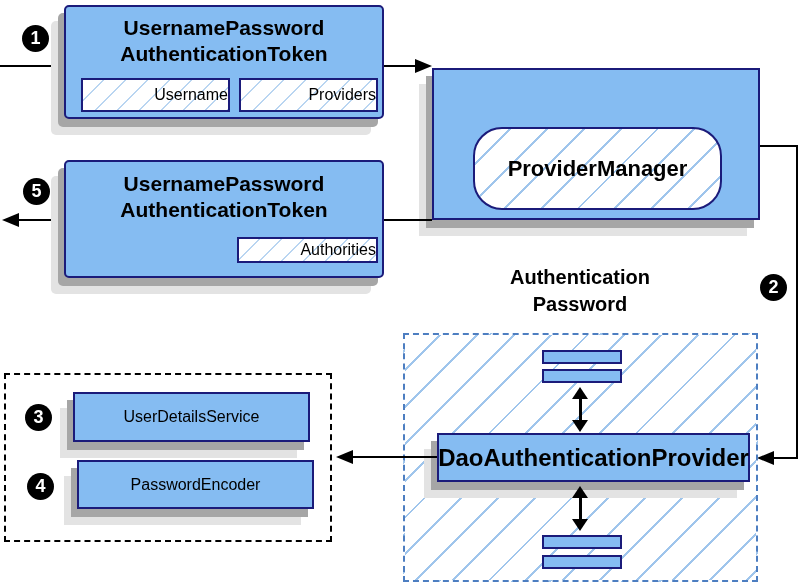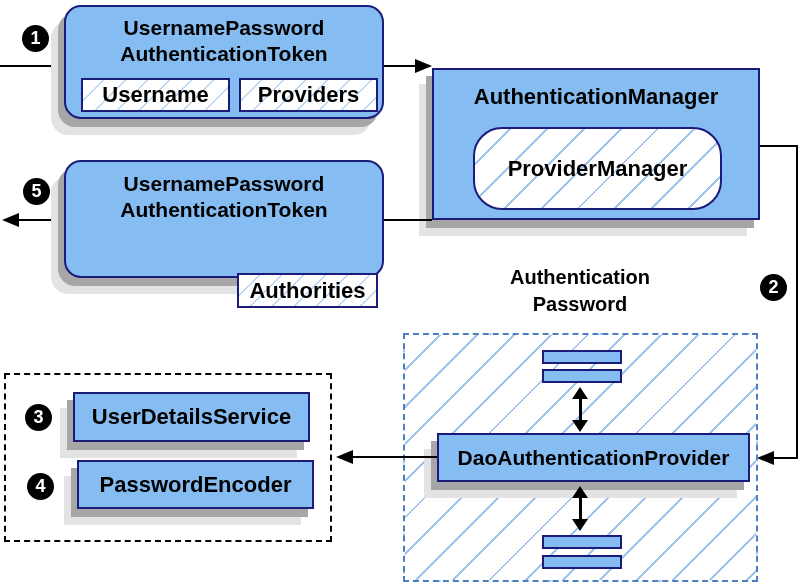--- a/index.html
+++ b/index.html
@@ -11,21 +11,21 @@
     position:relative;width:803px;height:584px;background:#fff;overflow:hidden;
     font-family:"Liberation Sans", sans-serif; color:#000;
   }
   .abs{position:absolute;}
   .box{
     background:var(--box-fill);
     border:2px solid var(--box-border);
     box-shadow:-6px 8px 0 var(--shadow-dark), -13px 16px 0 var(--shadow-light);
     box-sizing:border-box;
   }
-  .rounded{border-radius:17px;}
+  .rounded{border-radius:5px;}
   .hatch{
     background-color:#fff;
     background-image:repeating-linear-gradient(135deg, transparent 0 24px, var(--hatch-line) 24px 26px);
     border:2px solid var(--box-border);
     box-sizing:border-box;
   }
   .hatch-sm{
     background-color:#fff;
     background-image:repeating-linear-gradient(135deg, transparent 0 14px, #b9d5f1 14px 15.5px);
     border:2px solid var(--box-border);
@@ -33,21 +33,21 @@
   }
   .providers-hatch{
     background-color:#fff;
     background-image:repeating-linear-gradient(135deg, transparent 0 24px, var(--hatch-line) 24px 26px);
     border:2px dashed var(--dashed-blue);
     box-sizing:border-box;
   }
   .black-dashed{border:2px dashed #000;box-sizing:border-box;background:transparent;}
   .title{font-weight:bold;font-size:21px;line-height:26px;text-align:center;}
   .label-lg{font-weight:bold;font-size:22px;}
-  .field{display:flex;align-items:center;justify-content:center;font-weight:bold;font-size:22px;}
+  .field{display:flex;align-items:center;justify-content:flex-end;font-weight:normal;font-size:16px;}
   .centered{display:flex;align-items:center;justify-content:center;}
   .badge{
     width:27px;height:27px;border-radius:50%;background:#000;color:#fff;
     display:flex;align-items:center;justify-content:center;
     font-size:18px;font-weight:bold;
   }
   .line{background:#000;}
   .tri-right{width:0;height:0;border-top:7px solid transparent;border-bottom:7px solid transparent;border-left:17px solid #000;}
   .tri-left{width:0;height:0;border-top:7px solid transparent;border-bottom:7px solid transparent;border-right:17px solid #000;}
   .tri-up{width:0;height:0;border-left:8px solid transparent;border-right:8px solid transparent;border-bottom:12px solid #000;}
@@ -76,21 +76,20 @@
     </div>
     <div class="abs hatch-sm field" style="left:173px;top:71px;width:139px;height:34px;">
       <span>Providers</span>
     </div>
   </div>
 
   <div class="abs line" style="left:384px;top:65px;width:32px;height:2px;"></div>
   <div class="abs tri-right" style="left:415px;top:59px;"></div>
 
   <div class="abs box" style="left:432px;top:68px;width:328px;height:152px;">
-    <div class="title" style="margin-top:14px;font-size:22px;">AuthenticationManager</div>
     <div class="abs hatch centered" style="left:39px;top:57px;width:249px;height:83px;border-radius:29px;">
       <span class="label-lg">ProviderManager</span>
     </div>
   </div>
 
   <div class="abs line" style="left:760px;top:145px;width:38px;height:2px;"></div>
   <div class="abs line" style="left:796px;top:145px;width:2px;height:313px;"></div>
   <div class="abs line" style="left:773px;top:457px;width:25px;height:2px;"></div>
   <div class="abs tri-left" style="left:757px;top:451px;"></div>
   <div class="abs badge" style="left:760px;top:274px;">
@@ -103,41 +102,41 @@
   <div class="abs line" style="left:17px;top:219px;width:47px;height:2px;"></div>
   <div class="abs tri-left" style="left:2px;top:213px;"></div>
 
   <div class="abs line" style="left:384px;top:219px;width:48px;height:2px;"></div>
 
   <div class="abs box rounded" style="left:64px;top:160px;width:320px;height:118px;">
     <div class="title" style="margin-top:9px;">
       <div>UsernamePassword</div>
       <div>AuthenticationToken</div>
     </div>
-    <div class="abs hatch-sm field" style="left:171px;top:75px;width:141px;height:35px;margin-top:36px;">
+    <div class="abs hatch-sm field" style="left:171px;top:75px;width:141px;height:26px;">
       <span>Authorities</span>
     </div>
   </div>
 
   <div class="abs plabel" style="left:430px;top:264px;width:300px;">
     <div>Authentication</div>
     <div>Password</div>
   </div>
 
   <div class="abs providers-hatch" style="left:403px;top:333px;width:355px;height:249px;"></div>
 
   <div class="abs bar" style="left:542px;top:350px;width:80px;height:14px;"></div>
   <div class="abs bar" style="left:542px;top:369px;width:80px;height:14px;"></div>
 
   <div class="abs tri-up" style="left:572px;top:387px;"></div>
   <div class="abs line" style="left:579px;top:397px;width:3px;height:25px;"></div>
   <div class="abs tri-down" style="left:572px;top:420px;"></div>
 
   <div class="abs box centered" style="left:437px;top:433px;width:313px;height:49px;">
-    <span class="label-lg" style="font-size:21px;">DaoAuthenticationProvider</span>
+    <span class="label-lg" style="font-size:24px;">DaoAuthenticationProvider</span>
   </div>
 
   <div class="abs tri-up" style="left:572px;top:486px;"></div>
   <div class="abs line" style="left:579px;top:496px;width:3px;height:25px;"></div>
   <div class="abs tri-down" style="left:572px;top:519px;"></div>
 
   <div class="abs bar" style="left:542px;top:535px;width:80px;height:14px;"></div>
   <div class="abs bar" style="left:542px;top:555px;width:80px;height:14px;"></div>
 
   <div class="abs line" style="left:350px;top:456px;width:87px;height:2px;"></div>

